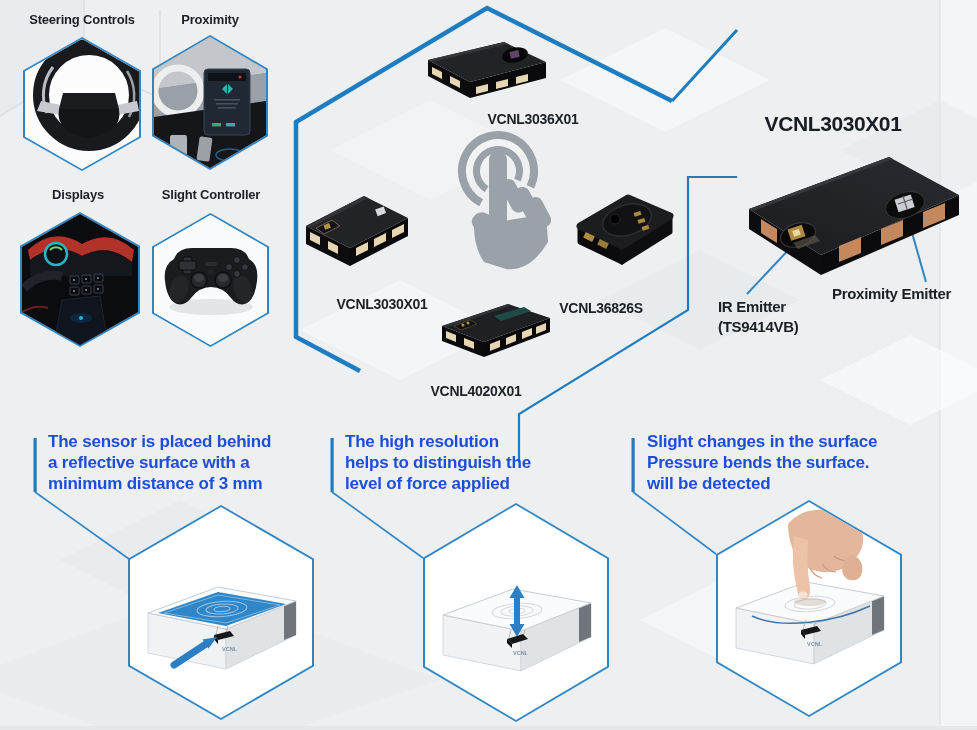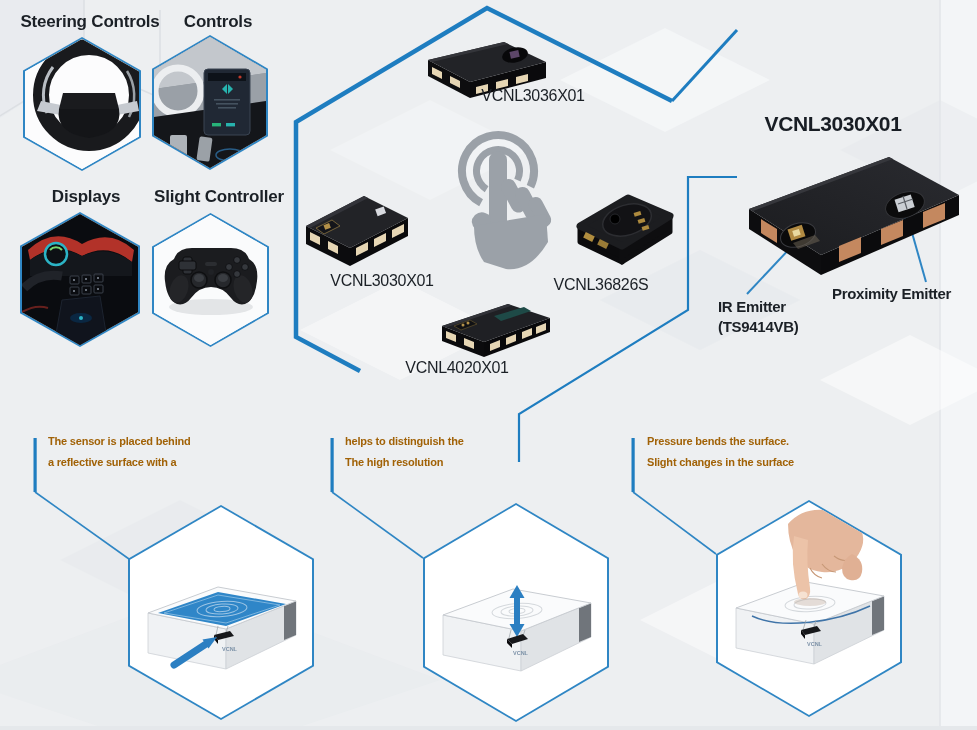--- a/index.html
+++ b/index.html
@@ -5,28 +5,28 @@
   html,body{margin:0;padding:0;background:#cfd3d7;}
   #stage{position:relative;width:977px;height:730px;overflow:hidden;
          background:#edeff1;font-family:"Liberation Sans",sans-serif;color:#1c222b;}
   .abs{position:absolute;}
   svg{display:block;}
   .hexclip{clip-path:polygon(50% 0,100% 25%,100% 75%,50% 100%,0 75%,0 25%);}
   .photo-hex-outer{background:#2f86c4;}
   .photo-hex-inner{position:absolute;left:2px;top:2px;right:2px;bottom:2px;background:#fff;overflow:hidden;}
   .bottom-hex-outer{background:#2f86c4;}
   .bottom-hex-inner{position:absolute;left:2px;top:2px;right:2px;bottom:2px;background:#fff;}
-  .app-label{font-size:17px;font-weight:bold;letter-spacing:-0.2px;white-space:nowrap;
-             transform:translateX(-50%);color:#1b2026;margin-left:8px;}
-  .chip-label{font-size:16px;font-weight:normal;letter-spacing:-0.3px;white-space:nowrap;
-              transform:translateX(-50%);color:#1b2026;}
+  .app-label{font-size:13px;font-weight:bold;letter-spacing:-0.2px;white-space:nowrap;
+             transform:translateX(-50%);color:#1b2026;}
+  .chip-label{font-size:14px;font-weight:bold;letter-spacing:-0.3px;white-space:nowrap;
+              transform:translateX(-50%);color:#1b2026;margin-top:24px;}
   .detail-title{font-size:21px;font-weight:bold;letter-spacing:-0.4px;white-space:nowrap;
                 transform:translateX(-50%);color:#181d24;}
   .callout-label{font-size:15px;font-weight:bold;letter-spacing:-0.3px;line-height:20px;color:#1b2026;white-space:nowrap;}
-  .explain{font-size:11px;font-weight:bold;letter-spacing:-0.2px;line-height:21px;color:#a16207;white-space:nowrap;}
+  .explain{font-size:17px;font-weight:bold;letter-spacing:-0.2px;line-height:21px;color:#1d4ed8;white-space:nowrap;}
 </style>
 </head>
 <body>
 
 <div id="stage">
 
   <svg class="abs" style="left:0;top:0" width="977" height="730" viewBox="0 0 977 730">
     <rect x="940" y="0" width="37" height="730" fill="#f3f5f7"></rect>
     <line x1="940" y1="0" x2="940" y2="730" stroke="#e2e5e9" stroke-width="1.5"></line>
     <polygon points="0,0 84,0 84,64 0,118" fill="#e7eaed" opacity="0.75"></polygon>
@@ -57,21 +57,21 @@
     <rect x="631.5" y="438" width="3.2" height="54" fill="#1e7dc0"></rect>
     <line x1="633" y1="492" x2="716" y2="554" stroke="#2f86c4" stroke-width="1.6"></line>
 
     <line x1="747" y1="294" x2="793" y2="245" stroke="#2f86c4" stroke-width="2"></line>
     <polygon points="799,238 795.5,248.5 788.5,242.0" fill="#2f86c4"></polygon>
     <line x1="926" y1="282" x2="909" y2="222" stroke="#2f86c4" stroke-width="2"></line>
     <polygon points="906,211 911.6,220.0 903.2,222.3" fill="#2f86c4"></polygon>
   </svg>
 
   <div class="abs app-label" style="left:82px;top:12px">Steering Controls</div>
-  <div class="abs app-label" style="left:210px;top:12px">Controls</div>
+  <div class="abs app-label" style="left:210px;top:12px">Proximity</div>
   <div class="abs app-label" style="left:78px;top:187px">Displays</div>
   <div class="abs app-label" style="left:211px;top:187px">Slight Controller</div>
 
   <div class="abs hexclip photo-hex-outer" style="left:23px;top:37px;width:118px;height:134px">
     <div class="hexclip photo-hex-inner">
       <svg width="114" height="130" viewBox="0 0 114 130">
         <rect width="114" height="130" fill="#fcfcfd"></rect>
         <circle cx="64" cy="56" r="48" fill="none" stroke="#191a1d" stroke-width="16"></circle>
         <path d="M22,74 A46,46 0 0 1 28,28" fill="none" stroke="#b9bec4" stroke-width="3"></path>
         <path d="M104,78 A46,46 0 0 0 102,32" fill="none" stroke="#9aa0a6" stroke-width="2.5"></path>
@@ -246,21 +246,21 @@
       <rect x="74" y="60" width="15" height="36" rx="7.5" transform="rotate(-28 81 78)"></rect>
       <rect x="87" y="70" width="14" height="32" rx="7" transform="rotate(-28 94 86)"></rect>
       <path d="M30,104 Q22,96 29,89 Q36,83 44,90 L46,104 Z"></path>
       <path d="M28,100 L100,88 L102,116 Q84,146 60,143 L38,136 Q28,122 28,100 Z"></path>
     </g>
   </svg>
 
   <div class="abs chip-label" style="left:533px;top:87px">VCNL3036X01</div>
   <div class="abs chip-label" style="left:382px;top:272px">VCNL3030X01</div>
   <div class="abs chip-label" style="left:601px;top:276px">VCNL36826S</div>
-  <div class="abs chip-label" style="left:457px;top:359px">VCNL4020X01</div>
+  <div class="abs chip-label" style="left:476px;top:359px">VCNL4020X01</div>
 
   <div class="abs detail-title" style="left:833px;top:112px">VCNL3030X01</div>
 
   <svg class="abs" style="left:733px;top:143px" width="240" height="160" viewBox="0 0 240 160">
     <defs>
       <linearGradient id="bigtop" x1="0" y1="1" x2="1" y2="0">
         <stop offset="0" stop-color="#1b1c1f"></stop>
           <stop offset="1" stop-color="#2a2b30"></stop>
       </linearGradient>
     </defs>
@@ -286,28 +286,31 @@
 
   <div class="abs callout-label" style="left:718px;top:297px">
     <div>IR Emitter</div>
     <div>(TS9414VB)</div>
   </div>
   <div class="abs callout-label" style="left:832px;top:284px">Proximity Emitter</div>
 
   <div class="abs explain" style="left:48px;top:431px">
     <div>The sensor is placed behind</div>
     <div>a reflective surface with a</div>
+    <div>minimum distance of 3 mm</div>
   </div>
   <div class="abs explain" style="left:345px;top:431px">
+    <div>The high resolution</div>
     <div>helps to distinguish the</div>
-    <div>The high resolution</div>
+    <div>level of force applied</div>
   </div>
   <div class="abs explain" style="left:647px;top:431px">
+    <div>Slight changes in the surface</div>
     <div>Pressure bends the surface.</div>
-    <div>Slight changes in the surface</div>
+    <div>will be detected</div>
   </div>
 
   <div class="abs hexclip bottom-hex-outer" style="left:128px;top:505px;width:186px;height:215px">
     <div class="hexclip bottom-hex-inner">
       <svg class="abs" style="left:8px;top:66px" width="166" height="112" viewBox="0 0 166 112">
         <polygon points="10,40 88,56 88,96 10,80" fill="#f0f2f4" stroke="#cdd1d5" stroke-width="0.8"></polygon>
         <polygon points="88,56 158,28 158,62 88,96" fill="#e0e3e6" stroke="#cdd1d5" stroke-width="0.8"></polygon>
         <polygon points="146,33 158,28 158,62 146,67" fill="#70757b"></polygon>
         <polygon points="10,40 80,14 158,28 88,56" fill="#fafbfc" stroke="#c8ccd1" stroke-width="1"></polygon>
         <polygon points="20,40 80,19 148,31 88,53" fill="#2f86c8"></polygon>

